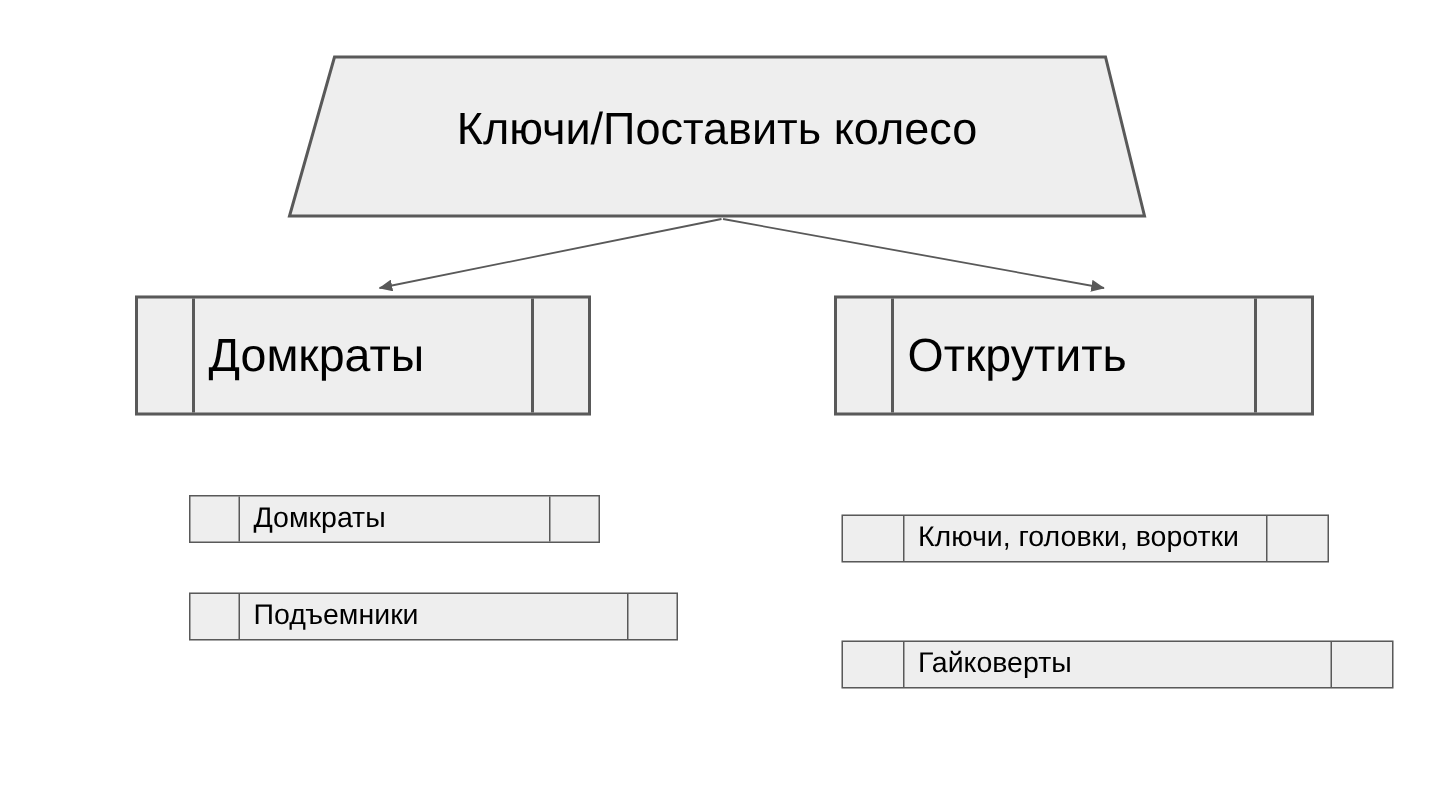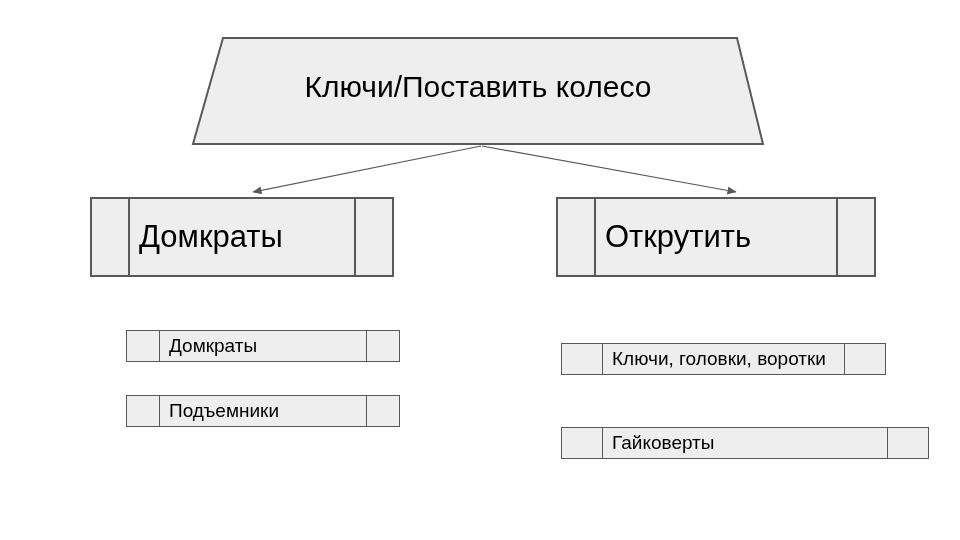--- a/index.html
+++ b/index.html
@@ -59,21 +59,21 @@
   .pbox.big .side-left, .pbox.big .side-right { width: 36px; }
   #box-podnyat   { left: 90px;  top: 197px; width: 304px; }
   #box-otkrutit  { left: 556px; top: 197px; width: 320px; }
   
   .pbox.small { height: 32px; font-size: 19px; border-width: 1.5px; }
   .pbox.small .side-left  { border-right-width: 1.5px; }
   .pbox.small .side-right { border-left-width: 1.5px; }
   .pbox.small.left-col .side-left, .pbox.small.left-col .side-right { width: 32px; }
   .pbox.small.right-col .side-left, .pbox.small.right-col .side-right { width: 40px; }
   #box-domkraty    { left: 126px; top: 330px; width: 274px; }
-  #box-podemniki   { left: 126px; top: 395px; width: 274px; text-align: right; }
+  #box-podemniki   { left: 126px; top: 395px; width: 326px; text-align: right; }
   #box-klyuchi     { left: 561px; top: 343px; width: 325px; }
   #box-gaikoverty  { left: 561px; top: 427px; width: 368px; }
 </style>
 </head>
 <body>
 
 <div class="canvas">
 
   <svg class="connector-layer" width="960" height="540" viewBox="0 0 960 540" xmlns="http://www.w3.org/2000/svg">
     <defs>

